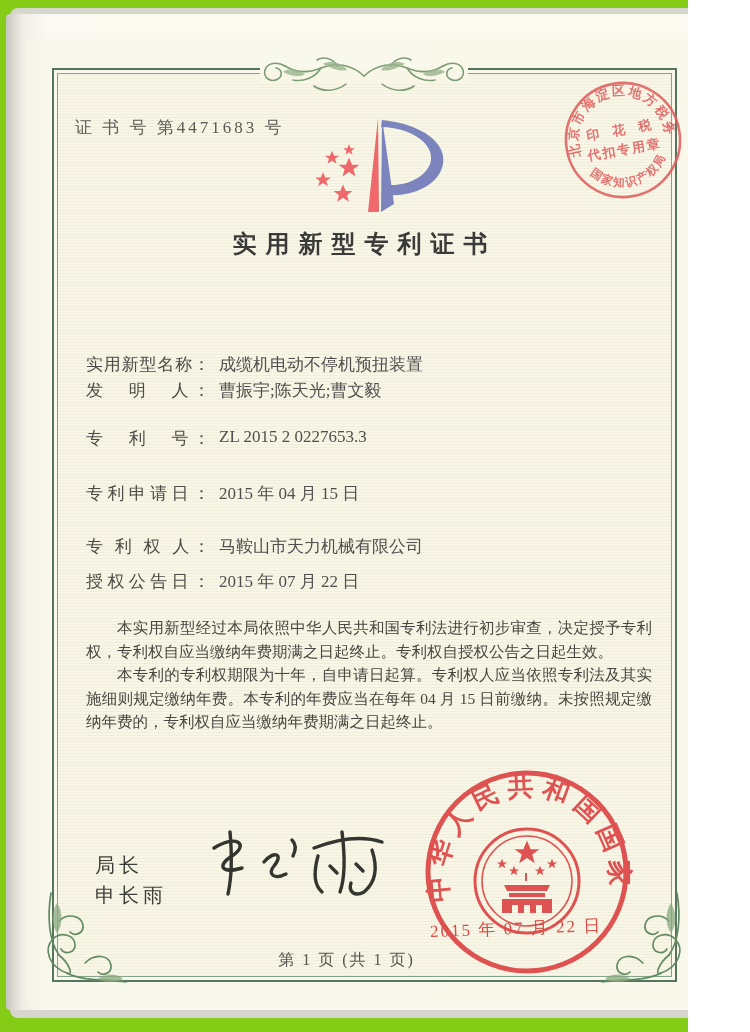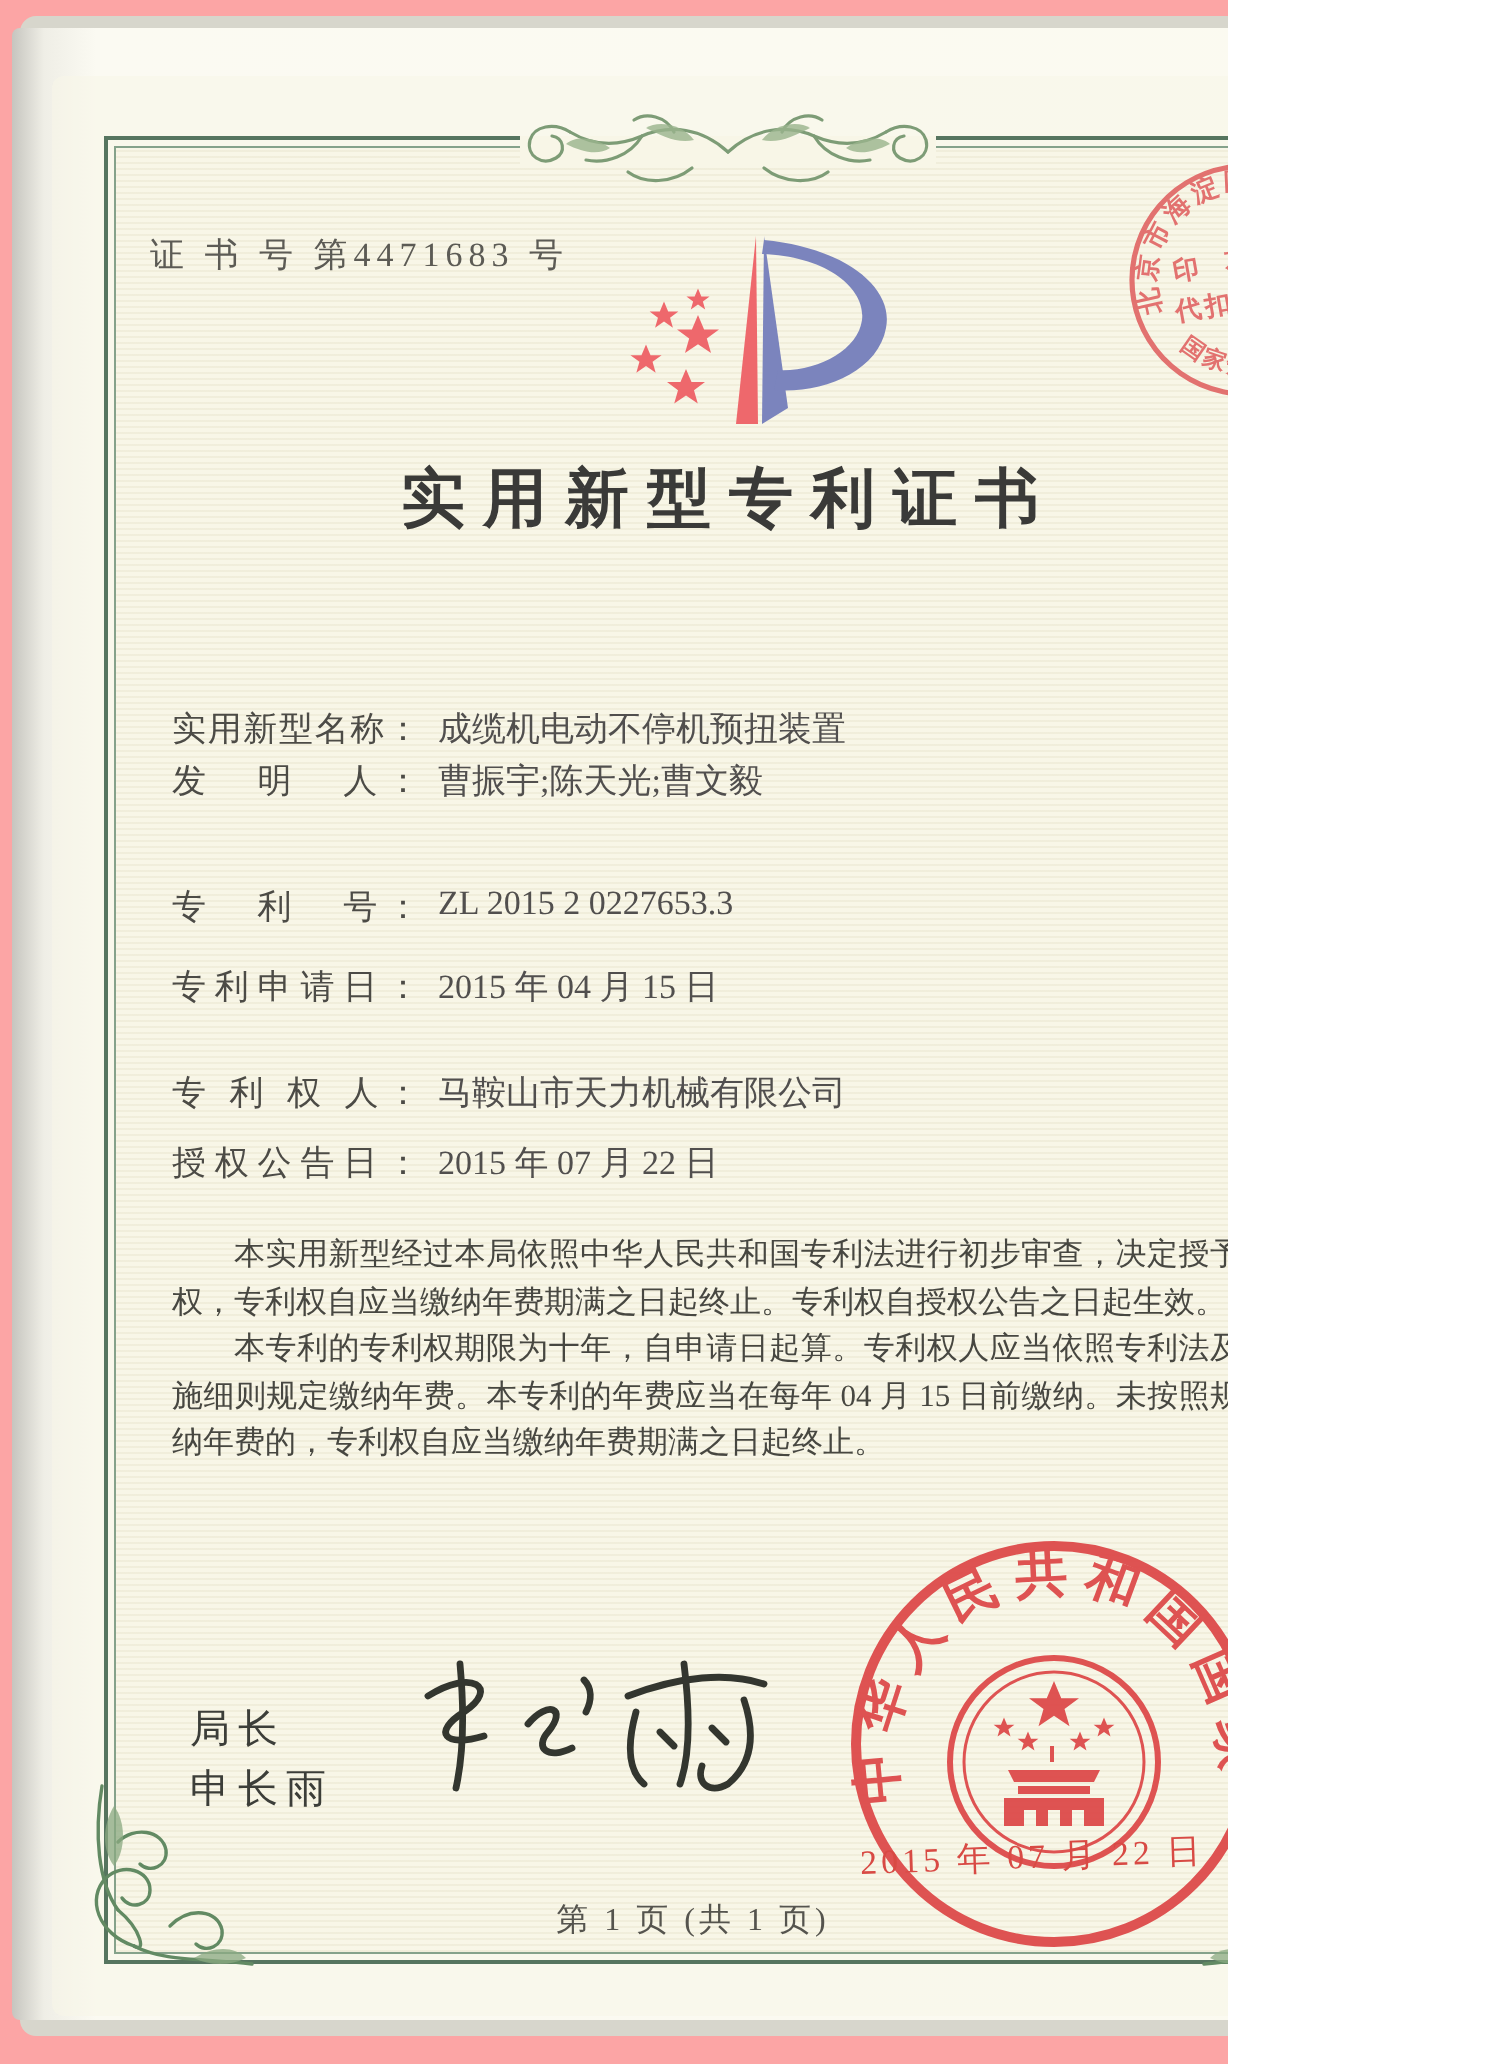--- a/index.html
+++ b/index.html
@@ -1,19 +1,19 @@
 <!DOCTYPE html>
 <html><head>
 <meta charset="utf-8">
 <style>
   * { margin:0; padding:0; box-sizing:border-box; }
   html,body { width:750px; height:1032px; }
   body { font-family:"Liberation Serif","DejaVu Serif",serif; }
 
-  .photo { position:relative; width:614px; height:1032px; background:#fca5a5; overflow:hidden; }
+  .photo { position:relative; width:688px; height:1032px; background:#84cc16; overflow:hidden; }
 
   .under-page { position:absolute; left:10px; top:8px; width:730px; height:1010px;
     background:#d7d6cc; border-radius:8px; }
 
   .page { position:absolute; left:6px; top:14px; width:724px; height:996px;
     background:linear-gradient(90deg,#c6c5bf 0px,#efeee6 16px,#fbfaf2 42px,#fbfaf0 100%);
     border-radius:4px 10px 10px 4px; }
 
   
   .frame { position:absolute; left:46px; top:54px; width:625px; height:914px;
@@ -27,21 +27,21 @@
     background:rgba(248,246,231,.55); border-radius:6px; }
 
   .orn { position:absolute; }
 
   
   .cert-no { position:absolute; left:69px; top:102px; font-size:17px; color:#5c5b55;
     letter-spacing:3px; }
 
   
   .title { position:absolute; left:46px; top:214px; width:625px; text-align:center;
-    font-size:32px; letter-spacing:9px; color:#3a3a38; font-weight:600; }
+    font-size:24px; letter-spacing:9px; color:#3a3a38; font-weight:600; }
 
   
   .fields { position:absolute; left:80px; top:308px; width:540px; font-size:17px; }
   .frow { position:absolute; left:0; white-space:nowrap; }
   .flabel { display:inline-block; width:124px; text-align:justify; text-align-last:justify;
     color:#4c4b46; vertical-align:top; }
   .fval { margin-left:9px; color:#514f4e; }
 
   
   .body-text { position:absolute; left:80px; top:602px; width:566px; font-size:15.5px;
@@ -175,21 +175,21 @@
 
     <div class="title">实用新型专利证书</div>
 
     <div class="fields">
       <div class="frow" style="top:0;margin-top:31px;">
         <span class="flabel">实用新型名称：</span><span class="fval">成缆机电动不停机预扭装置</span>
       </div>
       <div class="frow" style="top:57px;">
         <span class="flabel">发　明　人：</span><span class="fval">曹振宇;陈天光;曹文毅</span>
       </div>
-      <div class="frow" style="top:120px;">
+      <div class="frow" style="top:105px;">
         <span class="flabel">专　利　号：</span><span class="fval">ZL 2015 2 0227653.3</span>
       </div>
       <div class="frow" style="top:160px;">
         <span class="flabel">专利申请日：</span><span class="fval">2015 年 04 月 15 日</span>
       </div>
       <div class="frow" style="top:213px;">
         <span class="flabel">专 利 权 人：</span><span class="fval">马鞍山市天力机械有限公司</span>
       </div>
       <div class="frow" style="top:248px;">
         <span class="flabel">授权公告日：</span><span class="fval">2015 年 07 月 22 日</span>

